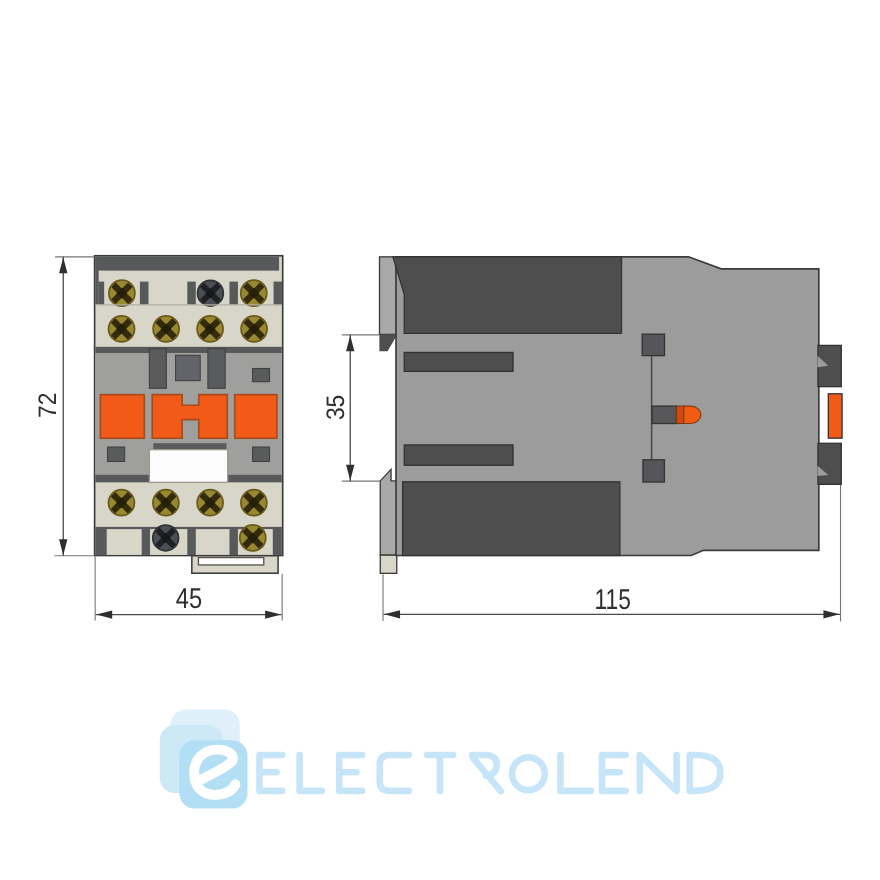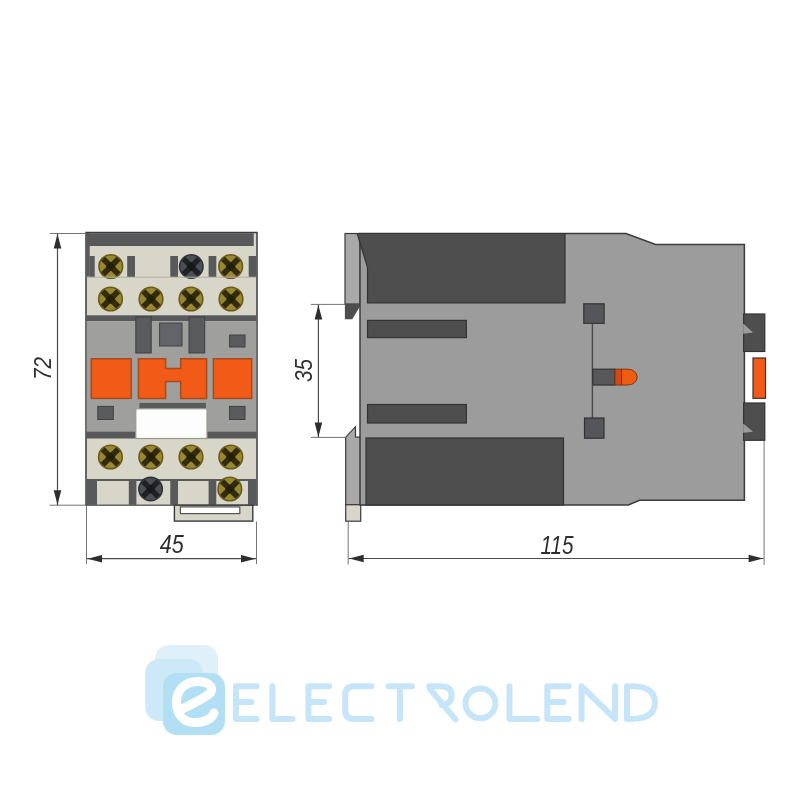--- a/index.html
+++ b/index.html
@@ -1,16 +1,16 @@
 <!DOCTYPE html>
 <html><head>
 <meta charset="utf-8">
 <style>
 html,body{margin:0;padding:0;background:#ffffff;}
-.wrap{width:800px;height:800px;position:relative;background:#ffffff;font-family:"Liberation Sans",sans-serif;font-style:italic;}
+.wrap{width:800px;height:800px;position:relative;background:#ffffff;font-family:"Liberation Sans",sans-serif;}
 text{font-family:"Liberation Sans",sans-serif;}
 </style>
 </head>
 <body>
 <div class="wrap">
 <svg width="800" height="800" viewBox="0 0 800 800">
 
 <defs>
 <g id="bs">
 <circle r="11.8" fill="#98882f" stroke="#6a5a1c" stroke-width="1.6"></circle>

